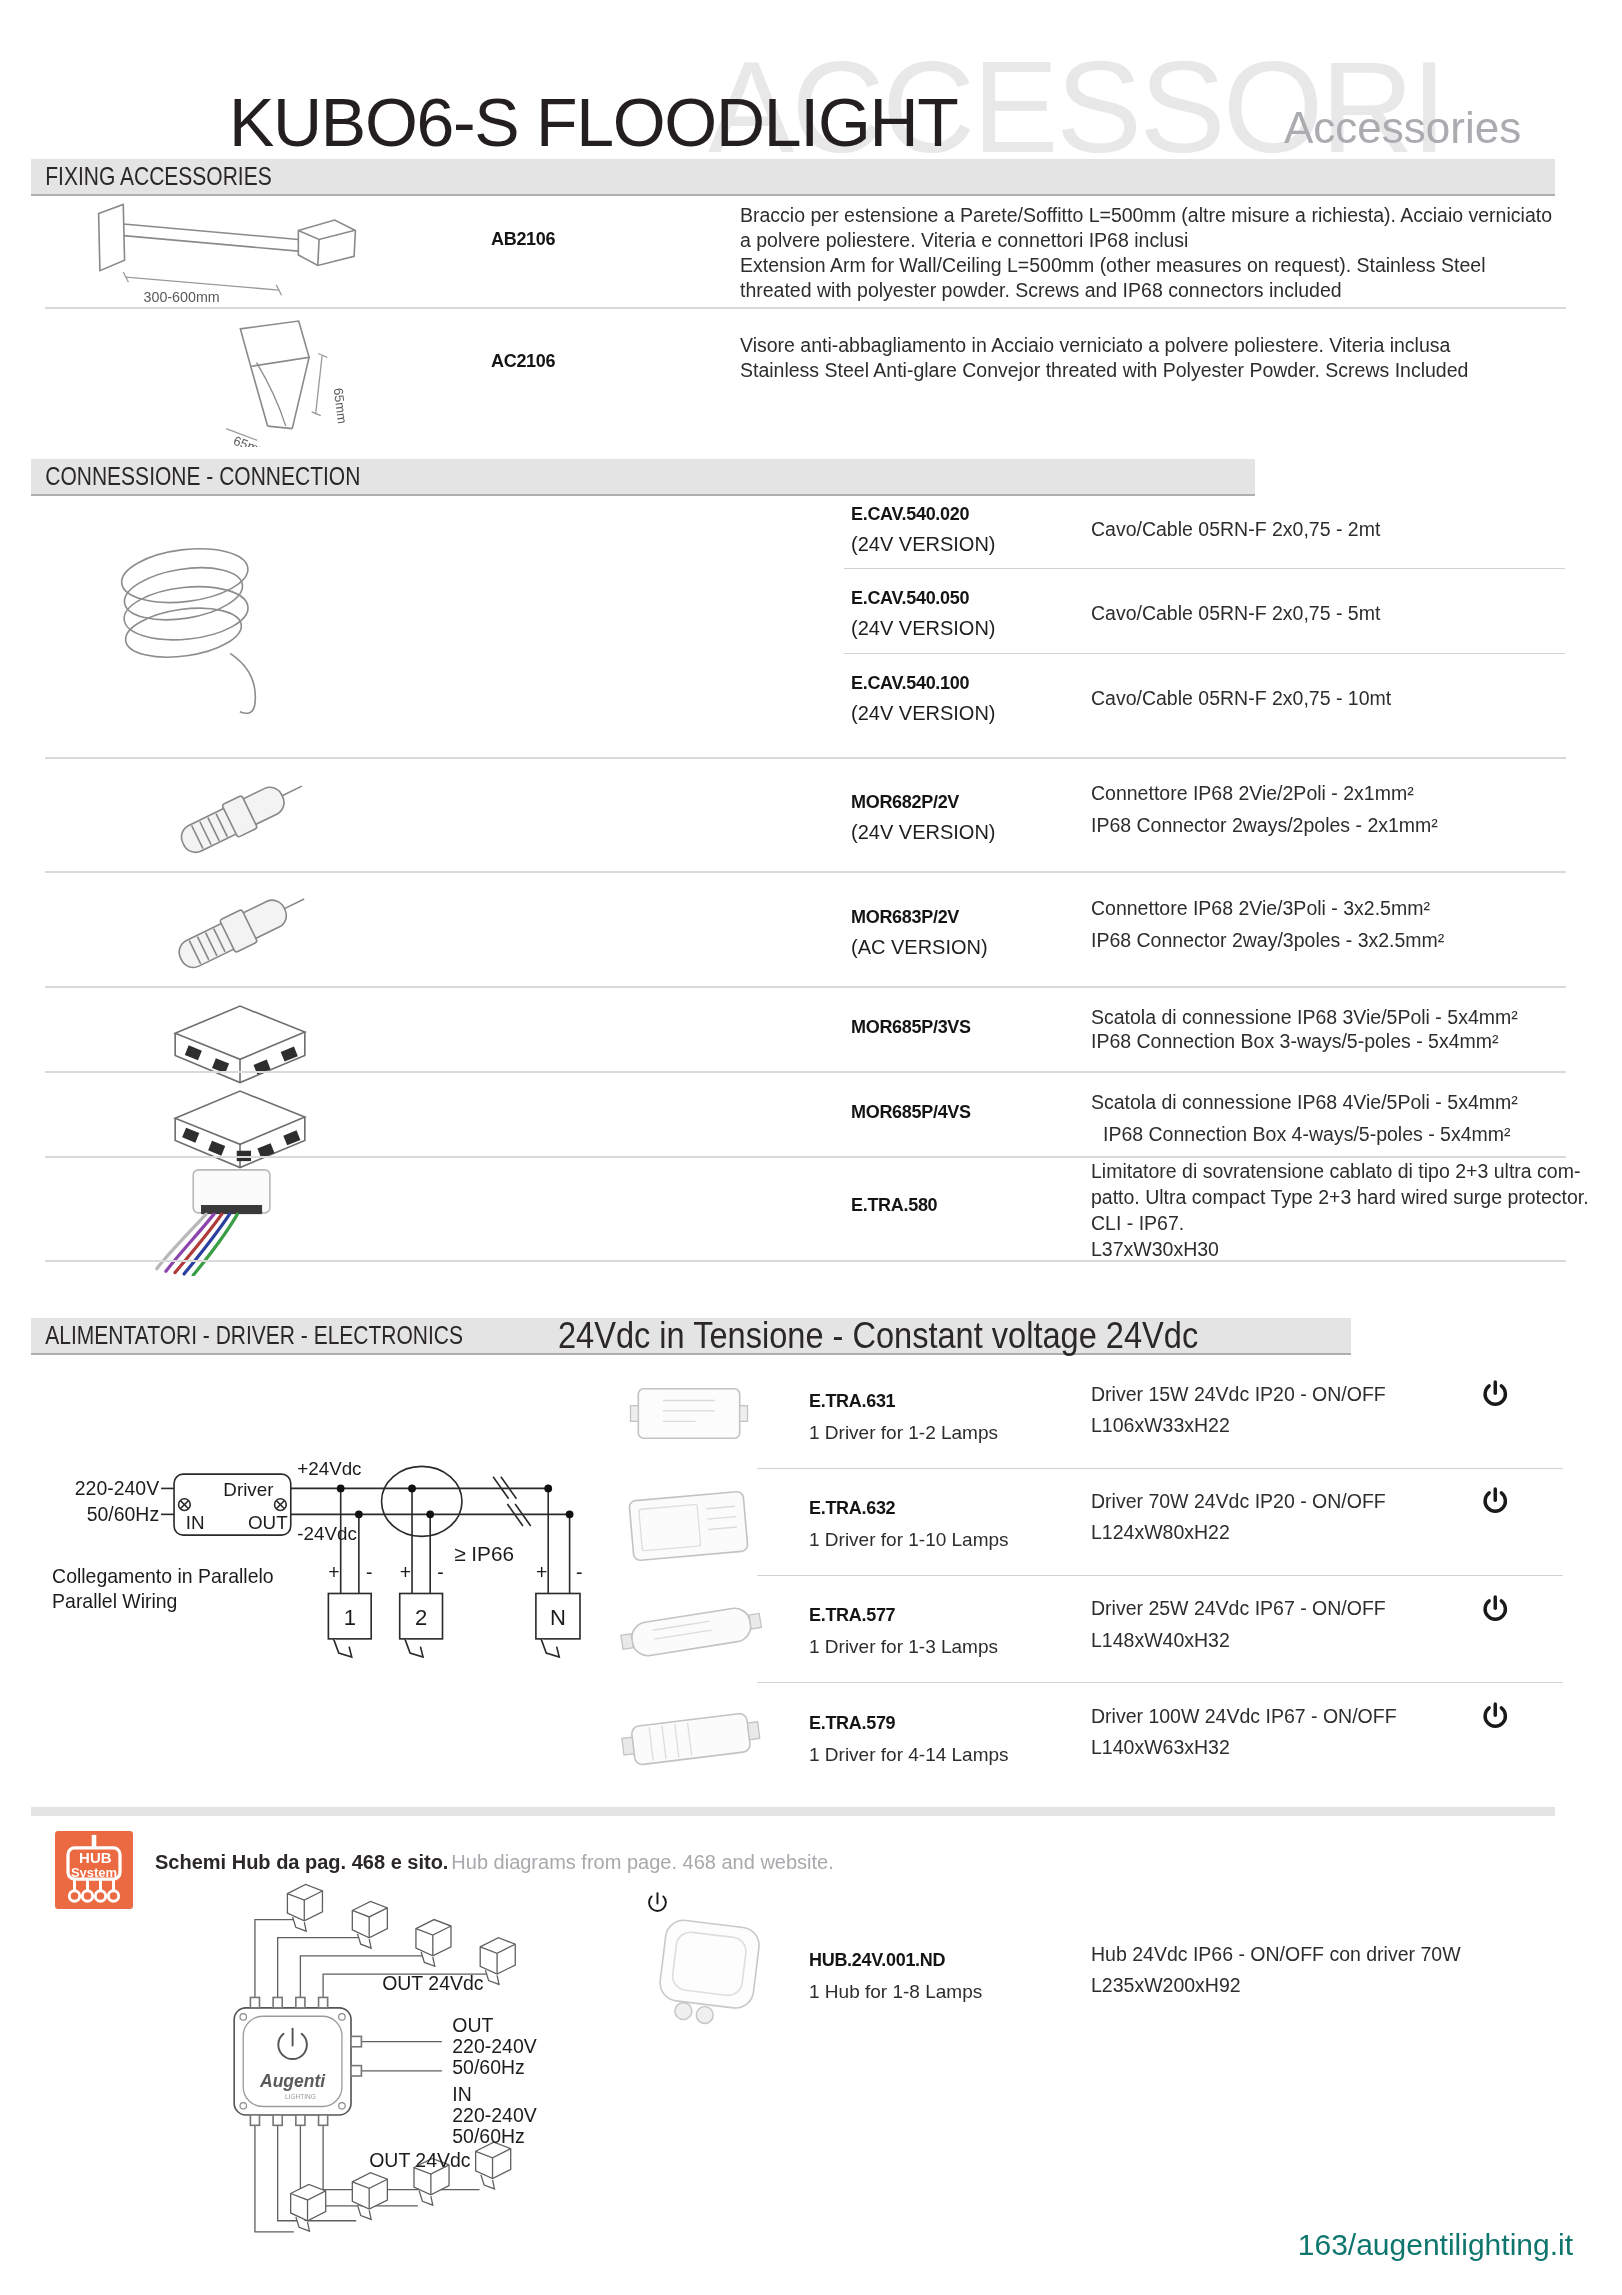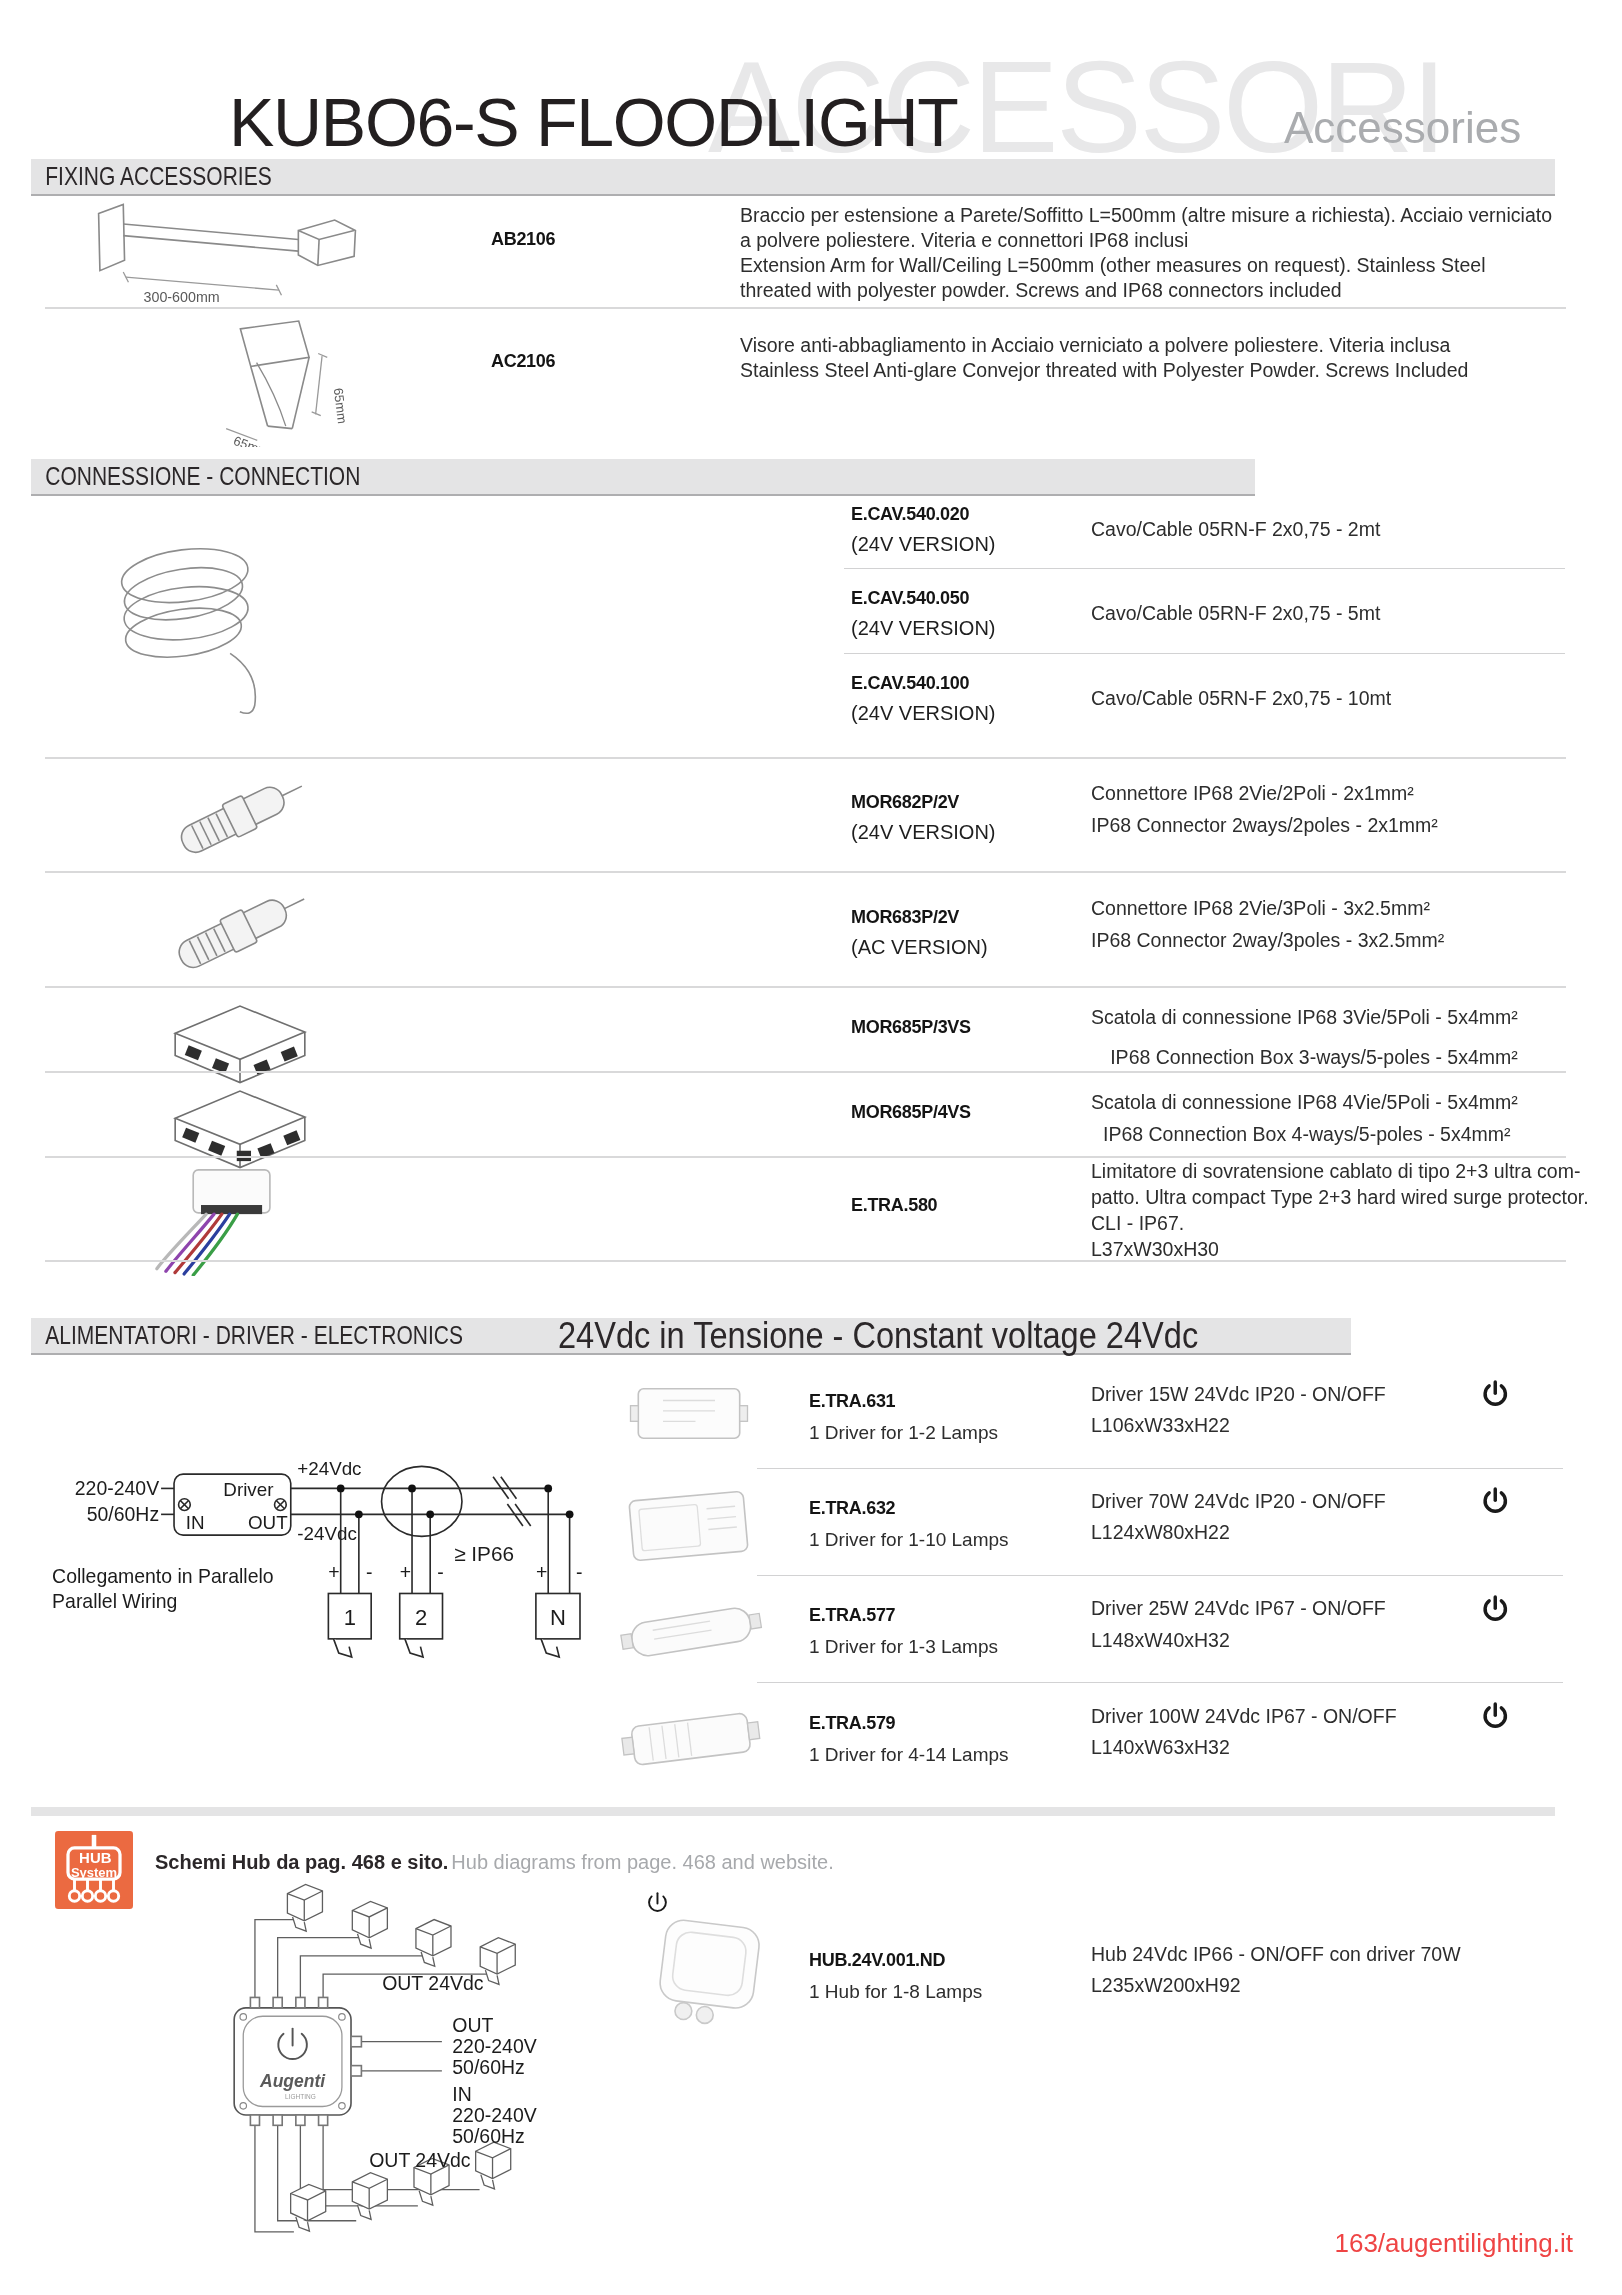--- a/index.html
+++ b/index.html
@@ -17,21 +17,21 @@
   .sep2{height:1.3px;background:#d2d2d3;}
   .code{font-weight:700;font-size:18px;color:#141414;white-space:nowrap;letter-spacing:-0.3px;}
   .ver{font-size:20px;color:#1e1e1e;white-space:nowrap;}
   .desc{font-size:19.5px;color:#2d2d2d;line-height:25px;}
   .dline{font-size:19.5px;color:#2d2d2d;white-space:nowrap;}
   .sub{font-size:19px;color:#2d2d2d;white-space:nowrap;}
   .dcode{width:234px;text-align:left;}
   .badge{width:110px;text-align:center;font-size:15px;font-weight:700;color:#4c4c4c;margin-top:44px;}
   .note-it{font-size:20px;font-weight:700;color:#2b2729;}
   .note-en{font-size:20px;color:#a7a9ac;}
-  .footer{font-size:26px;color:#ef4444;white-space:nowrap;}
+  .footer{font-size:30px;color:#0f766e;white-space:nowrap;}
   .graystrip{background:#e4e4e5;height:9px;}
 </style>
 </head>
 <body>
 
 <svg width="0" height="0" style="position:absolute" aria-hidden="true">
   <defs>
     <symbol id="pwr" viewBox="0 0 32 32">
       <path d="M16 3 v11" stroke="#1a1a1a" stroke-width="3.4" stroke-linecap="round" fill="none"></path>
       <path d="M10 6.8 a10 10 0 1 0 12 0" stroke="#1a1a1a" stroke-width="3.4" stroke-linecap="round" fill="none"></path>
@@ -175,21 +175,21 @@
   <g fill="#2e2e2e">
     <rect x="62" y="84" width="22" height="16" transform="rotate(22 73 92)"></rect>
     <rect x="104" y="104" width="22" height="16" transform="rotate(22 115 112)"></rect>
     <rect x="168" y="106" width="22" height="16" transform="rotate(-22 179 114)"></rect>
     <rect x="210" y="86" width="22" height="16" transform="rotate(-22 221 94)"></rect>
   </g>
 </svg>
 <div class="a code" style="left:851px;top:1017px;">MOR685P/3VS</div>
 <div class="a" style="left:1091px;top:1006px;">
   <div class="dline">Scatola di connessione IP68 3Vie/5Poli - 5x4mm²</div>
-  <div class="dline" style="margin-top:17px;text-align:right;">IP68 Connection Box 3-ways/5-poles - 5x4mm²</div>
+  <div class="dline" style="margin-top:1px;">IP68 Connection Box 3-ways/5-poles - 5x4mm²</div>
 </div>
 <div class="sep a" style="left:45px;top:1071px;width:1521px;"></div>
 
 <svg class="a" style="left:146px;top:1078px;" width="188" height="104" viewBox="0 0 290 160">
   <g stroke="#6f6f6f" stroke-width="2.5" fill="#fff">
     <polygon points="45,62 145,20 245,60 145,102"></polygon>
     <polyline points="45,62 45,96 145,138 245,96 245,60" fill="none"></polyline>
     <line x1="145" y1="102" x2="145" y2="138"></line>
   </g>
   <g fill="#2e2e2e">

